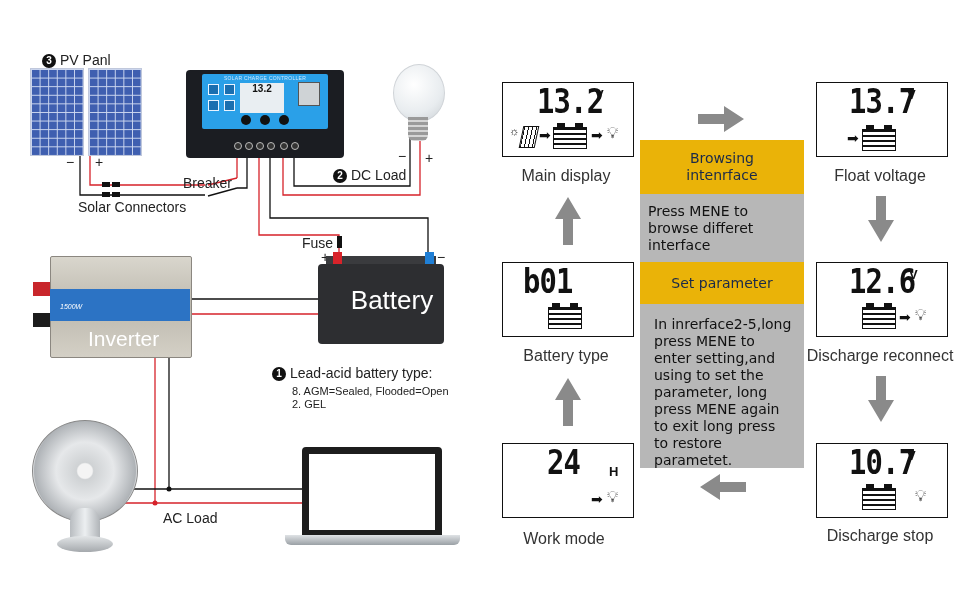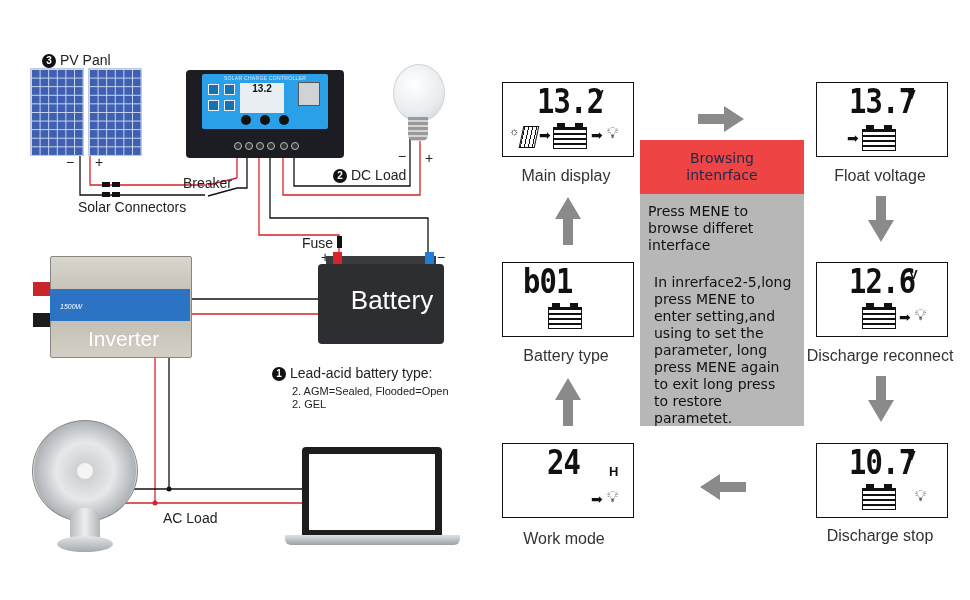--- a/index.html
+++ b/index.html
@@ -50,21 +50,21 @@
   .unit{position:absolute;font-size:13px;font-weight:bold;color:#111;}
   .caption{position:absolute;width:160px;text-align:center;font-size:16px;color:#333;}
   .bat-icon{position:absolute;width:34px;height:26px;}
   .bat-icon .b{position:absolute;left:0;top:4px;width:34px;height:22px;border:1.5px solid #111;box-sizing:border-box;background:repeating-linear-gradient(#111 0 2px,#fff 2px 5px);}
   .bat-icon .t1,.bat-icon .t2{position:absolute;top:0;width:8px;height:5px;background:#111;}
   .bat-icon .t1{left:4px}.bat-icon .t2{right:4px}
   .arrow-sm{position:absolute;font-size:14px;color:#111;}
   .bulb-sm{position:absolute;font-size:16px;color:#111;}
   .flow-arrow{position:absolute;}
   .center-box{position:absolute;left:640px;top:140px;width:164px;}
-  .cb-blue{background:#ef4444;color:#1a2a4a;text-align:center;font-size:14px;font-family:"DejaVu Sans",sans-serif;}
+  .cb-blue{background:#eab308;color:#1a2a4a;text-align:center;font-size:14px;font-family:"DejaVu Sans",sans-serif;}
   .cb-gray{background:#b7b7b7;color:#111;font-size:14px;font-family:"DejaVu Sans",sans-serif;padding:0 12px;box-sizing:border-box;}
 </style>
 </head>
 <body>
 
 <svg class="wires" viewBox="0 0 970 600">
 
   <polyline points="90,118 90,185 205,185" fill="none" stroke="#d6222a" stroke-width="1.3"></polyline>
   <polyline points="80,118 80,195 205,195" fill="none" stroke="#111" stroke-width="1.3"></polyline>
   <rect x="102" y="182" width="8" height="5" fill="#111"></rect>
@@ -138,21 +138,21 @@
 <div class="lbl" style="left:437px;top:249px;">−</div>
 <div class="battery-top"></div>
 <div class="term-pos"></div>
 <div class="term-neg"></div>
 <div class="battery"></div>
 <div class="battery-text" style="left:324px;width:136px;">Battery</div>
 
 <div class="lbl" style="left:272px;top:365px;font-size:14px;">
   <span class="num-badge">1</span><span>Lead-acid battery type:</span>
 </div>
-<div class="lbl" style="left:292px;top:385px;font-size:11px;line-height:13px;">2. AGM=Sealed, Flooded=Open</div>
+<div class="lbl" style="left:292px;top:385px;font-size:11px;line-height:13px;">8. AGM=Sealed, Flooded=Open</div>
 <div class="lbl" style="left:292px;top:398px;font-size:11px;line-height:13px;">2. GEL</div>
 
 <div class="inv-plug-r"></div>
 <div class="inv-plug-b"></div>
 <div class="inverter"></div>
 <div class="inv-band"></div>
 <div class="inv-watt">1500W</div>
 <div class="inv-text">Inverter</div>
 
 <div class="fan-head"></div>
@@ -249,14 +249,15 @@
 <svg class="flow-arrow" style="left:555px;top:378px;" width="26" height="48">
     <polygon points="8,48 18,48 18,22 26,22 13,0 0,22 8,22" fill="#8a8a8a"></polygon>
   </svg>
 <svg class="flow-arrow" style="left:555px;top:197px;" width="26" height="48">
     <polygon points="8,48 18,48 18,22 26,22 13,0 0,22 8,22" fill="#8a8a8a"></polygon>
   </svg>
 
 <div class="center-box">
   <div class="cb-blue" style="height:54px;display:flex;align-items:center;justify-content:center;padding:0 30px;line-height:17px;">Browsing intenrface</div>
   <div class="cb-gray" style="height:68px;display:flex;align-items:center;line-height:17px;padding-left:8px;">Press MENE to browse differet interface</div>
+  <div class="cb-blue" style="height:42px;line-height:42px;">Set parameter</div>
   <div class="cb-gray" style="height:164px;line-height:17px;padding:12px 12px 0 14px;">In inrerface2-5,long press MENE to enter setting,and using to set the parameter, long press MENE again to exit long press to restore parametet.</div>
 </div>
 
 </body></html>

